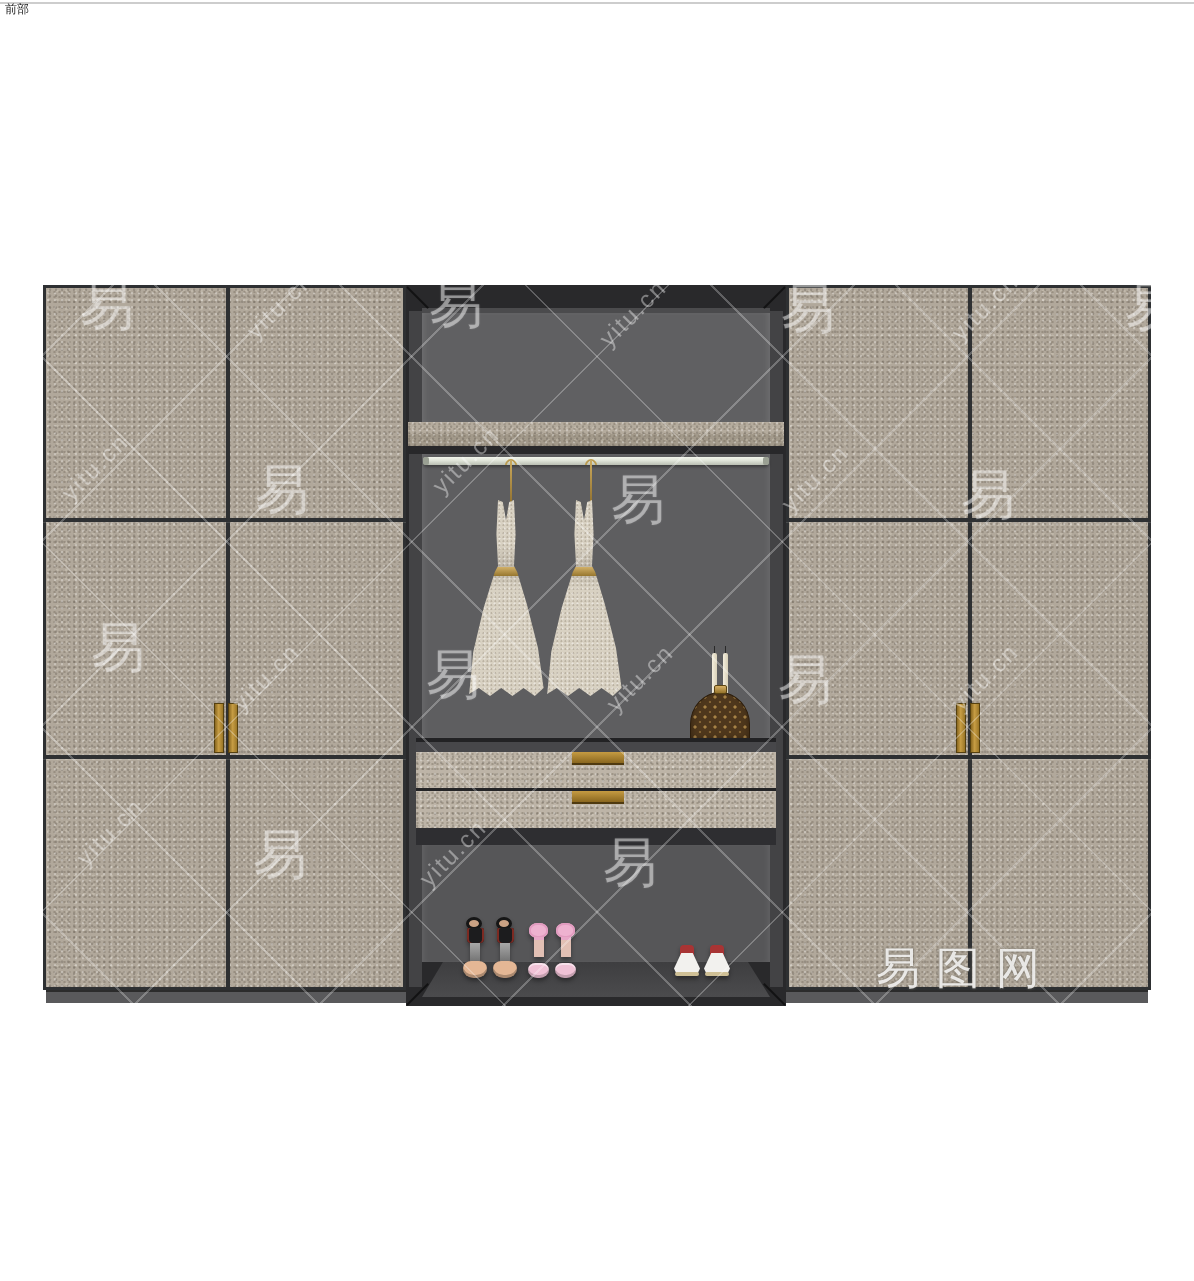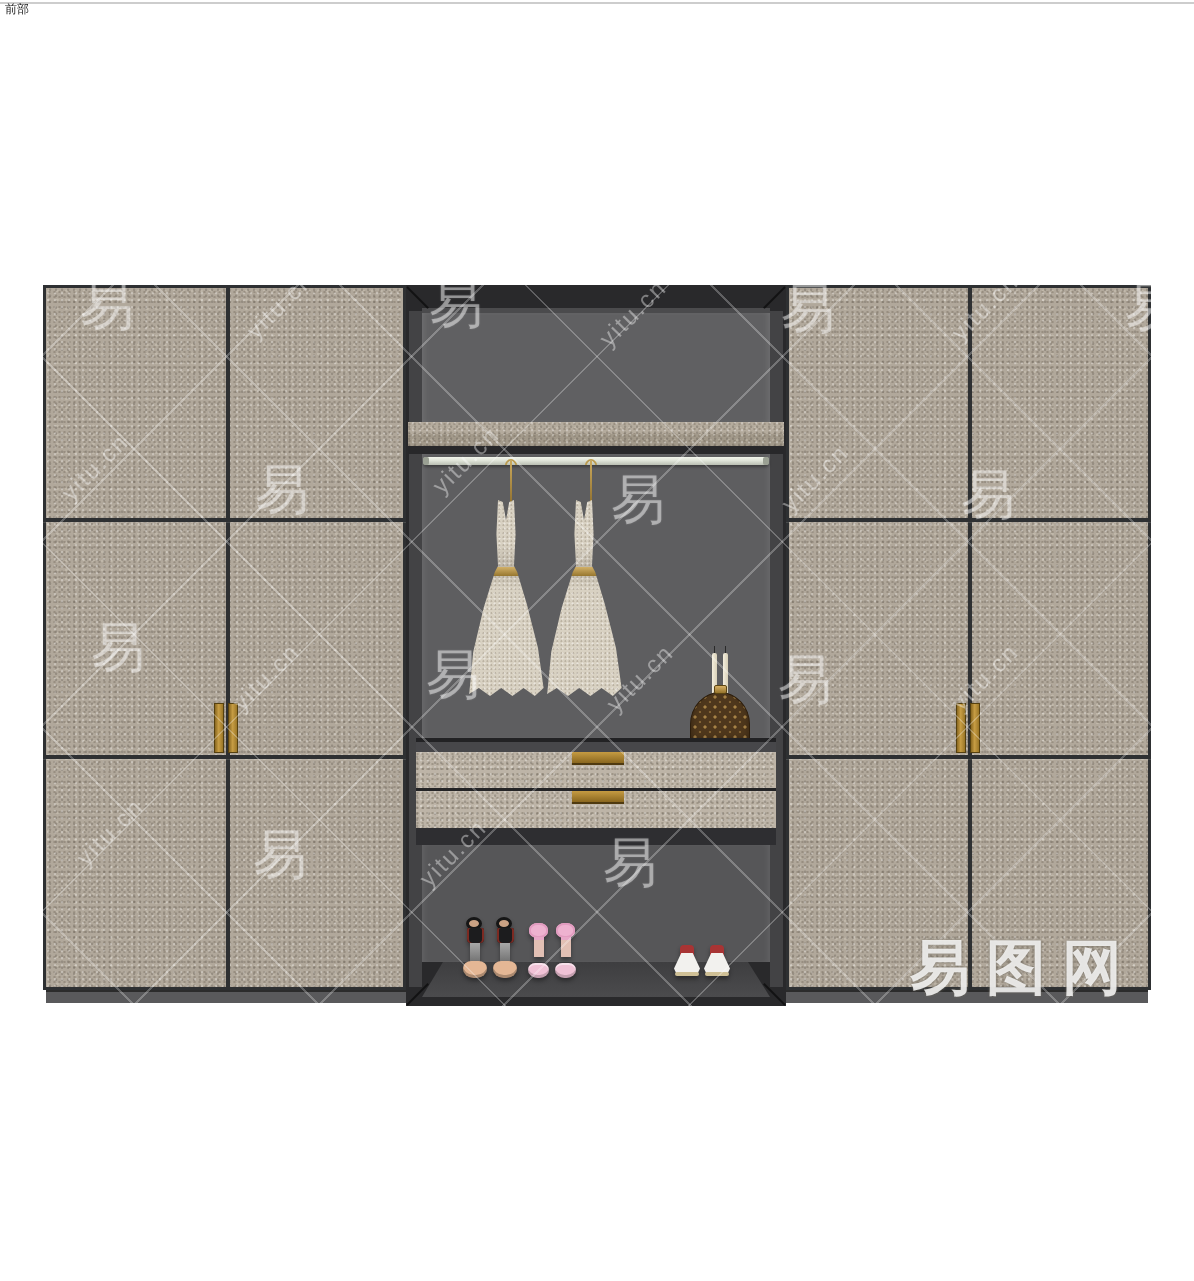--- a/index.html
+++ b/index.html
@@ -137,21 +137,21 @@
 
   
   .wm-layer{left:43px;top:285px;width:1108px;height:721px;overflow:hidden;pointer-events:none;
     background-image:
       repeating-linear-gradient(45deg, rgba(255,255,255,0) 0 64px, rgba(255,255,255,.26) 64px 66px, rgba(255,255,255,0) 66px 131px),
       repeating-linear-gradient(-45deg, rgba(255,255,255,0) 0 64px, rgba(255,255,255,.26) 64px 66px, rgba(255,255,255,0) 66px 131px);}
   .wm-glyph{position:absolute;transform:translate(-50%,-50%);font-size:54px;color:rgba(255,255,255,.42);
             text-shadow:0 0 2px rgba(255,255,255,.18);white-space:nowrap;}
   .wm-text{position:absolute;transform:translate(-50%,-50%) rotate(-45deg);font-size:24px;letter-spacing:2px;
            color:rgba(255,255,255,.40);white-space:nowrap;}
-  .wm-logo{left:981px;top:683px;transform:translate(-50%,-50%);font-size:60px;font-weight:bold;letter-spacing:16px;
+  .wm-logo{left:923px;top:683px;transform:translate(-50%,-50%);font-size:44px;font-weight:normal;letter-spacing:16px;
            color:rgba(255,255,255,.82);text-shadow:0 0 3px rgba(110,105,95,.9);white-space:nowrap;}
 </style>
 </head>
 <body>
 
 <div id="stage">
 
   <div class="abs top-hairline"></div>
   <div class="abs scene-label">前部</div>
 

